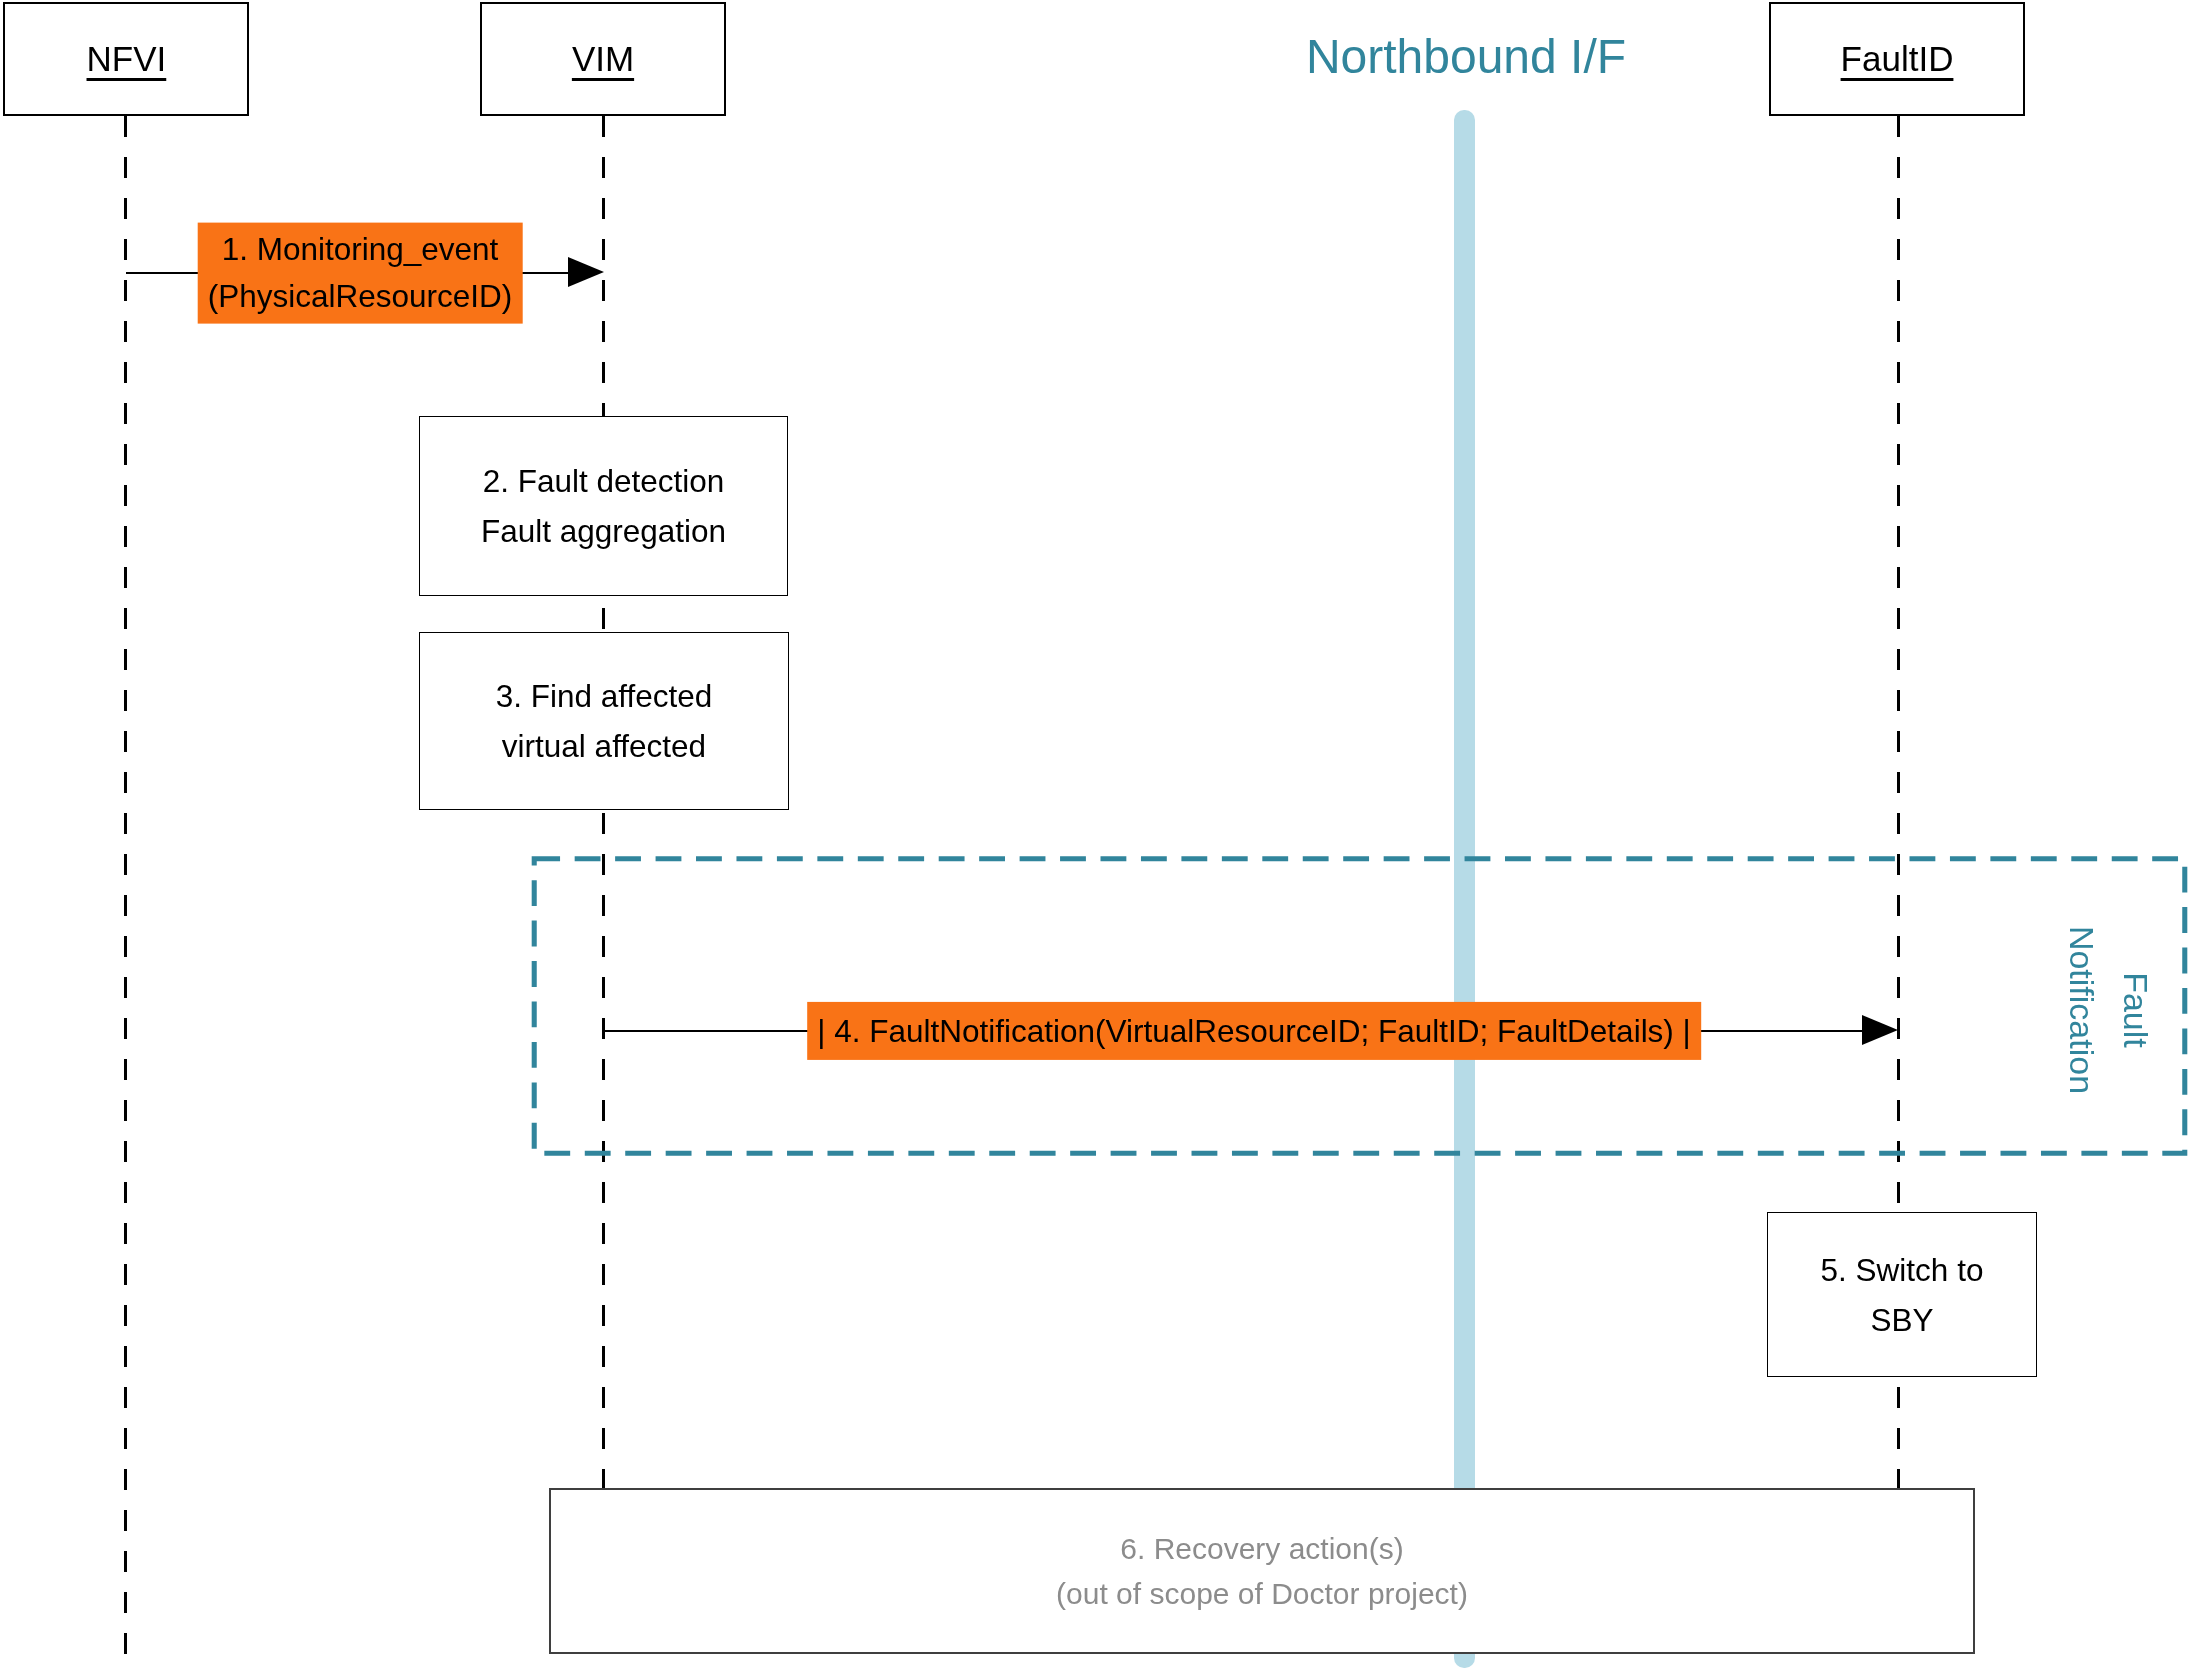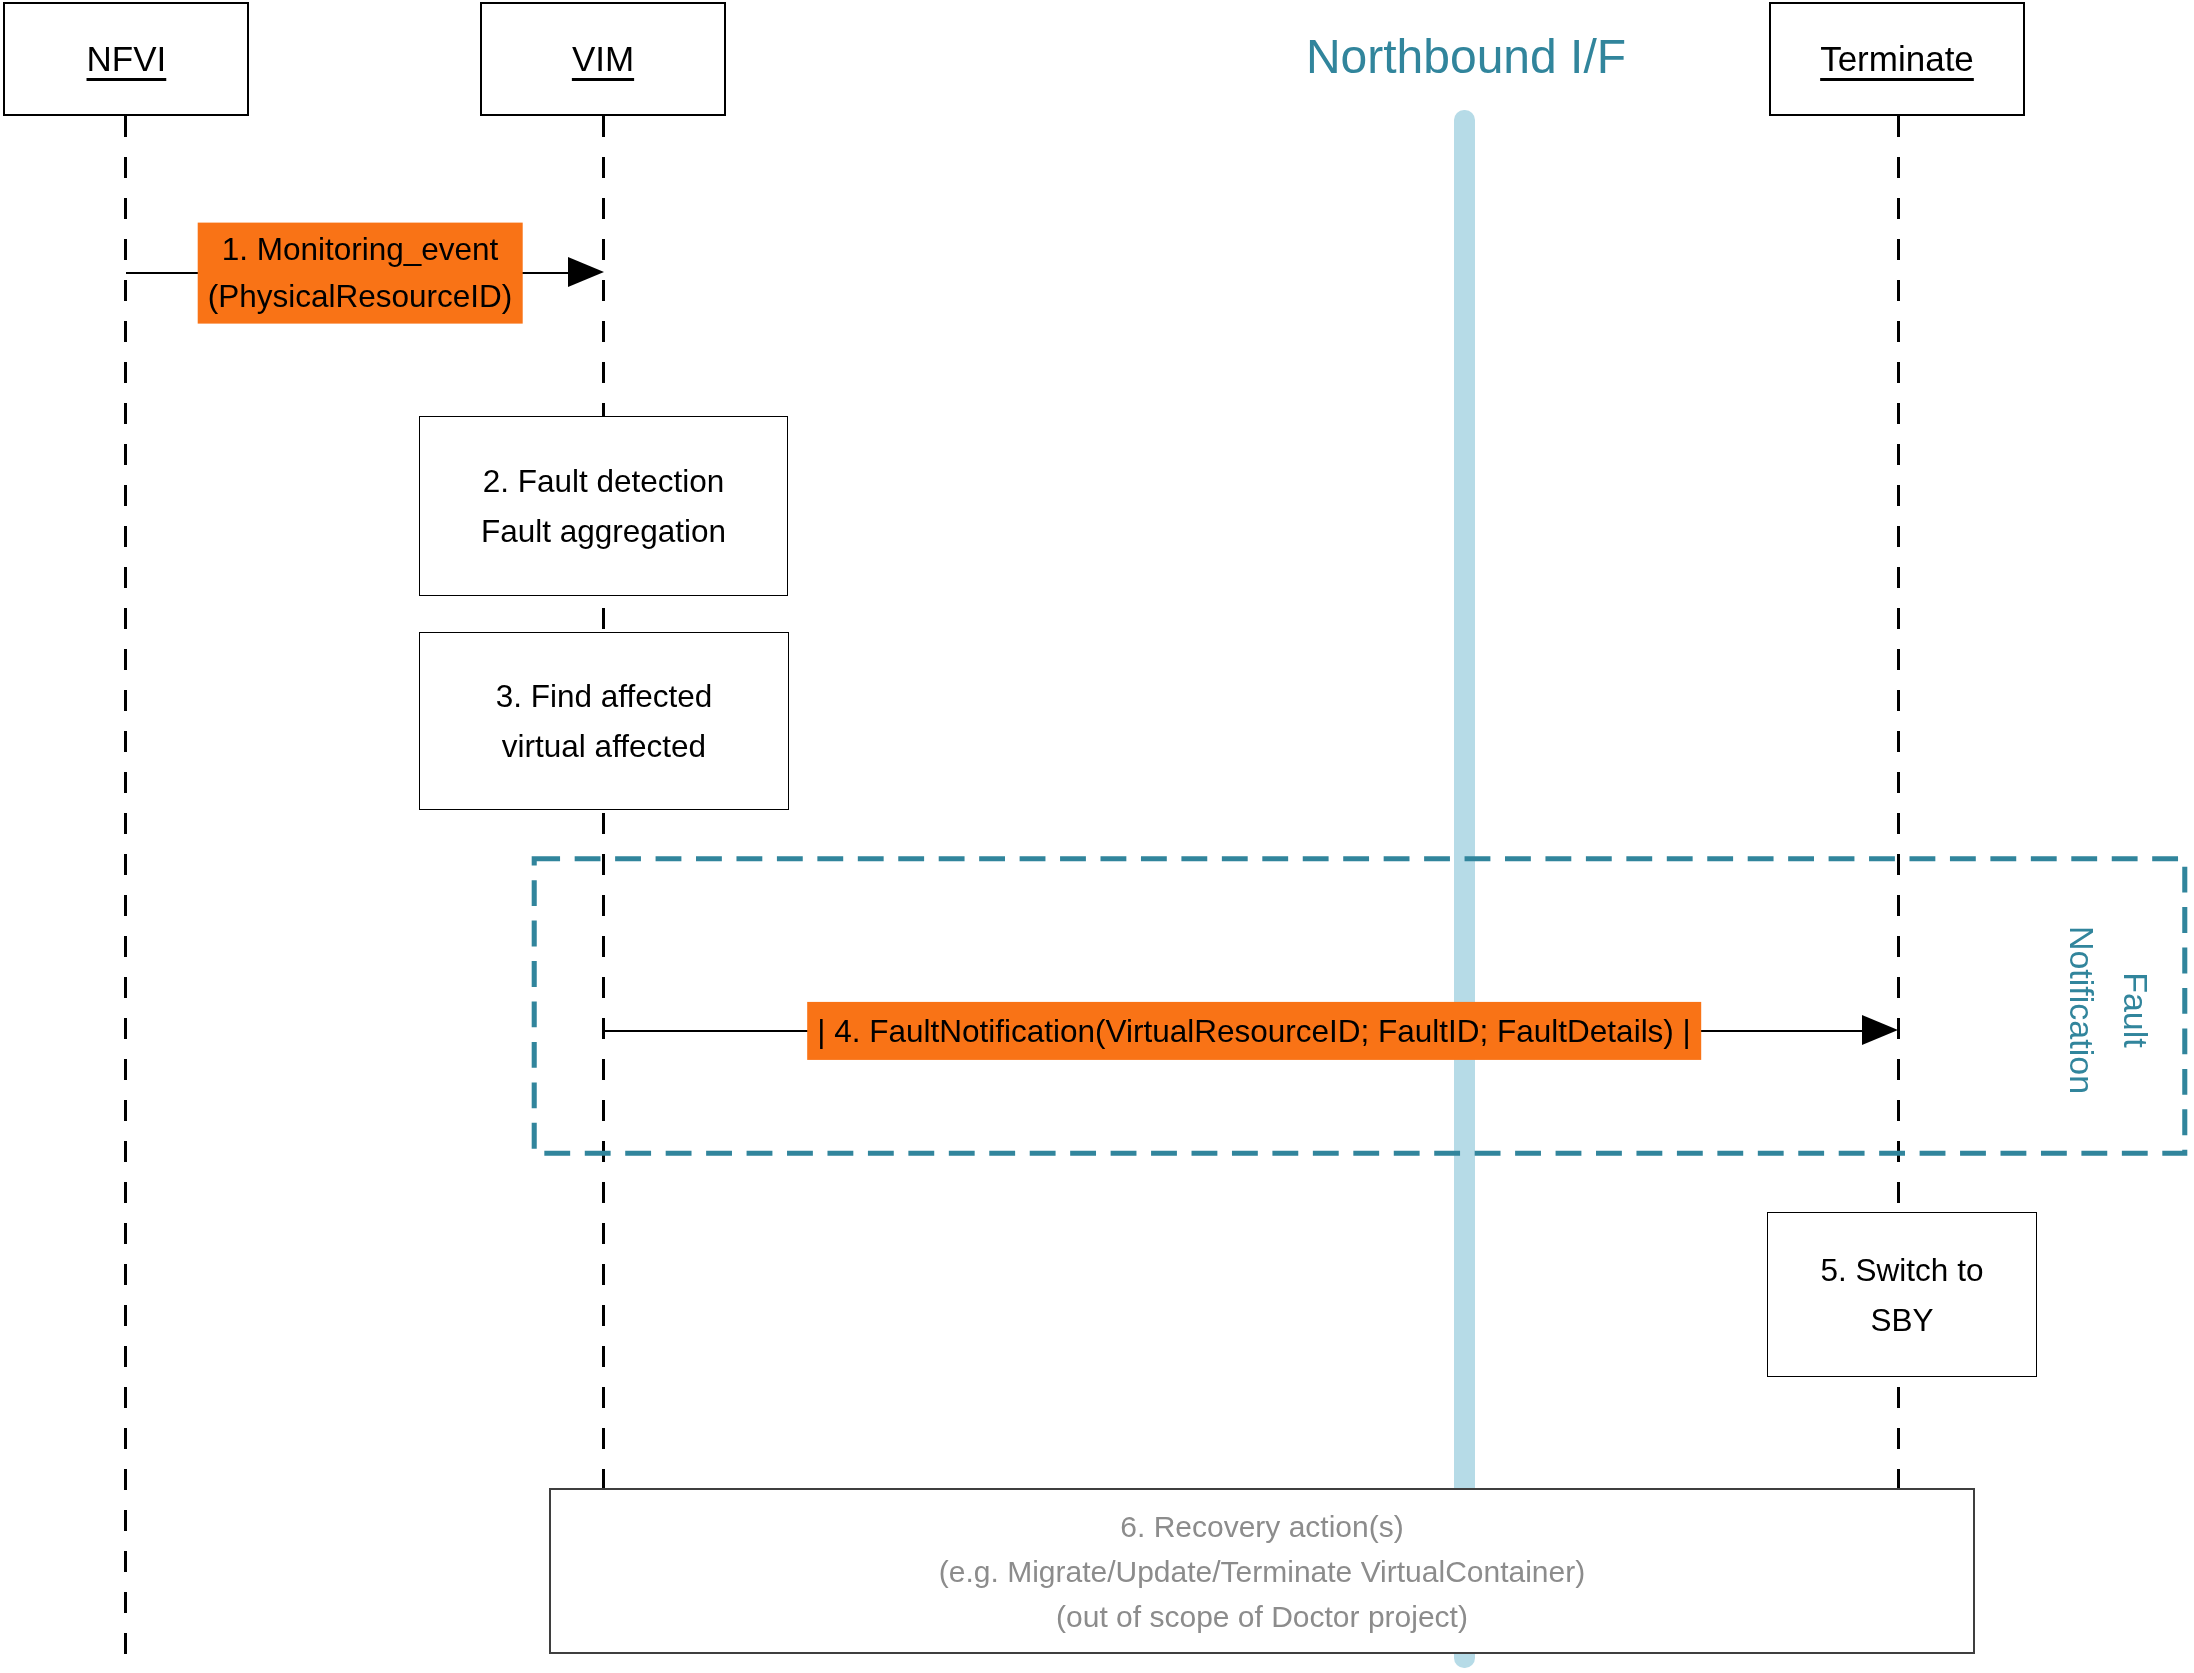--- a/index.html
+++ b/index.html
@@ -105,21 +105,21 @@
     <rect x="5" y="5" width="2938" height="524" fill="none" stroke="#31859C" stroke-width="9" stroke-dasharray="46 26"></rect>
   </svg>
 
   <div class="actor-box" id="actor-nfvi">
     <span>NFVI</span>
   </div>
   <div class="actor-box" id="actor-vim">
     <span>VIM</span>
   </div>
   <div class="actor-box" id="actor-consumer">
-    <span>Terminate</span>
+    <span>FaultID</span>
   </div>
 
   <div id="northbound-title">Northbound I/F</div>
 
   <div class="msg-line" id="msg1-line"></div>
   <div class="arrowhead" id="msg1-arrowhead"></div>
   <div class="msg-label" id="msg1-label">
     <div>1. Monitoring_event</div>
     <div>(PhysicalResourceID)</div>
   </div>
@@ -142,18 +142,17 @@
     <div>Notification</div>
   </div>
 
   <div class="activity-box" id="box-switch-sby">
     <div>5. Switch to</div>
     <div>SBY</div>
   </div>
 
   <div class="activity-box" id="box-recovery">
     <div>6. Recovery action(s)</div>
-    <div>(e.g. Migrate/Update/Terminate VirtualContainer)</div>
     <div>(out of scope of Doctor project)</div>
   </div>
 
 </div>
 
 
 </body></html>

